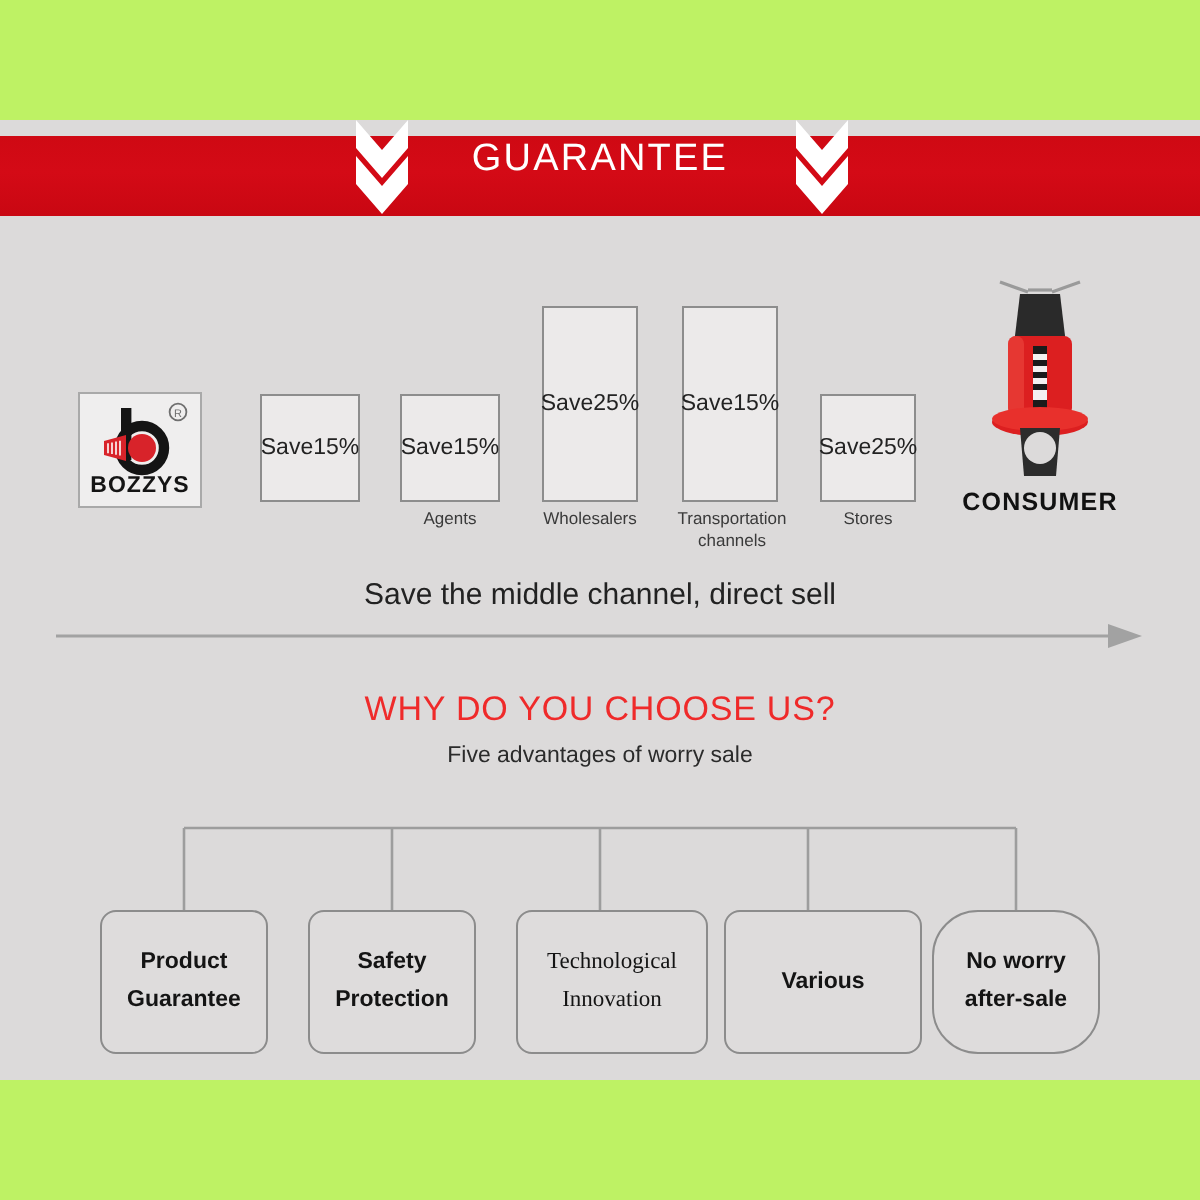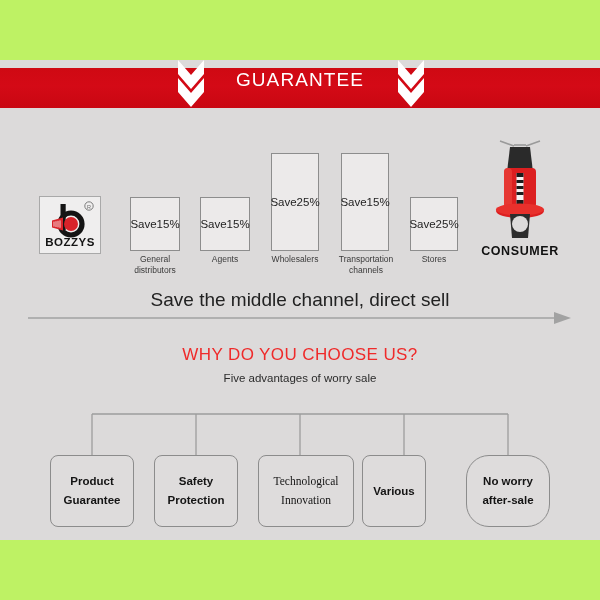--- a/index.html
+++ b/index.html
@@ -129,21 +129,21 @@
     letter-spacing: 0.6px;
   }
 
   
   .mid-text {
     position: absolute;
     left: 0;
     top: 289px;
     width: 600px;
     text-align: center;
-    font-size: 19px;
+    font-size: 15px;
     color: #222222;
   }
   .arrow-row {
     position: absolute;
     left: 28px;
     top: 310px;
     width: 544px;
     height: 16px;
   }
   .arrow-row svg { display: block; }
@@ -247,24 +247,20 @@
         <line x1="20" y1="23.4" x2="20" y2="30.8"></line>
       </g>
 
       <text x="30" y="49" font-family="Liberation Sans, sans-serif" font-size="11.5" font-weight="bold" fill="#141414" text-anchor="middle" letter-spacing="0.5">BOZZYS</text>
     </svg>
   </div>
 
   <div class="chan" style="left:130px; top:197px; width:50px; height:54px;">
     <span>Save</span>
     <span>15%</span>
-  </div>
-  <div class="chan-label" style="left:120px; top:254px; width:70px;">
-    <span>General</span>
-    <span>distributors</span>
   </div>
 
   <div class="chan" style="left:200px; top:197px; width:50px; height:54px;">
     <span>Save</span>
     <span>15%</span>
   </div>
   <div class="chan-label" style="left:190px; top:254px; width:70px;">
     <span>Agents</span>
   </div>
 
@@ -355,21 +351,21 @@
   <div class="adv bold" style="left:154px; width:84px;">
     <span>Safety</span>
     <span>Protection</span>
   </div>
 
   <div class="adv" style="left:258px; width:96px;font-family:Liberation Serif, serif;">
     <span>Technological</span>
     <span>Innovation</span>
   </div>
 
-  <div class="adv bold" style="left:362px; width:64px;">
+  <div class="adv bold" style="left:362px; width:99px;">
     <span>Various</span>
   </div>
 
   <div class="adv bold" style="left:466px; width:84px;border-radius:23px;">
     <span>No worry</span>
     <span>after-sale</span>
   </div>
 
 </div>
 

